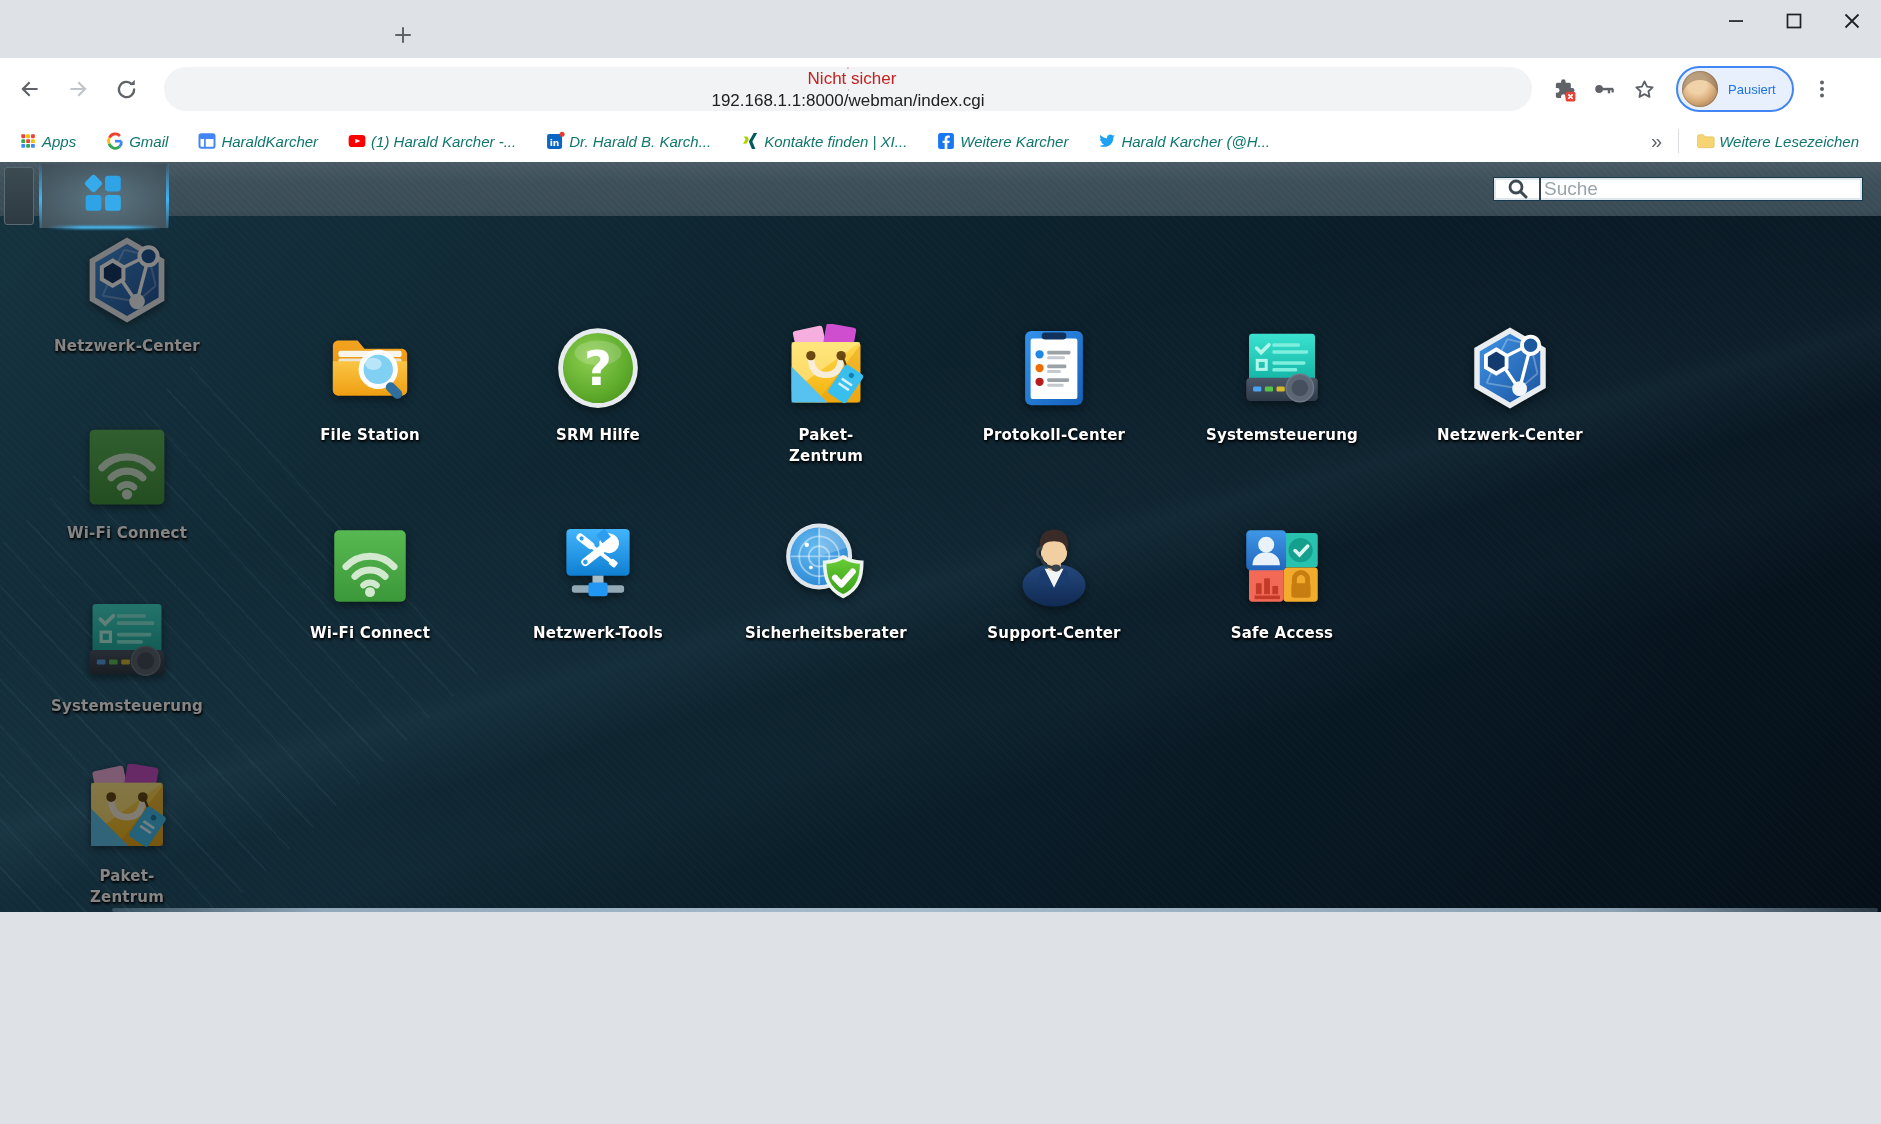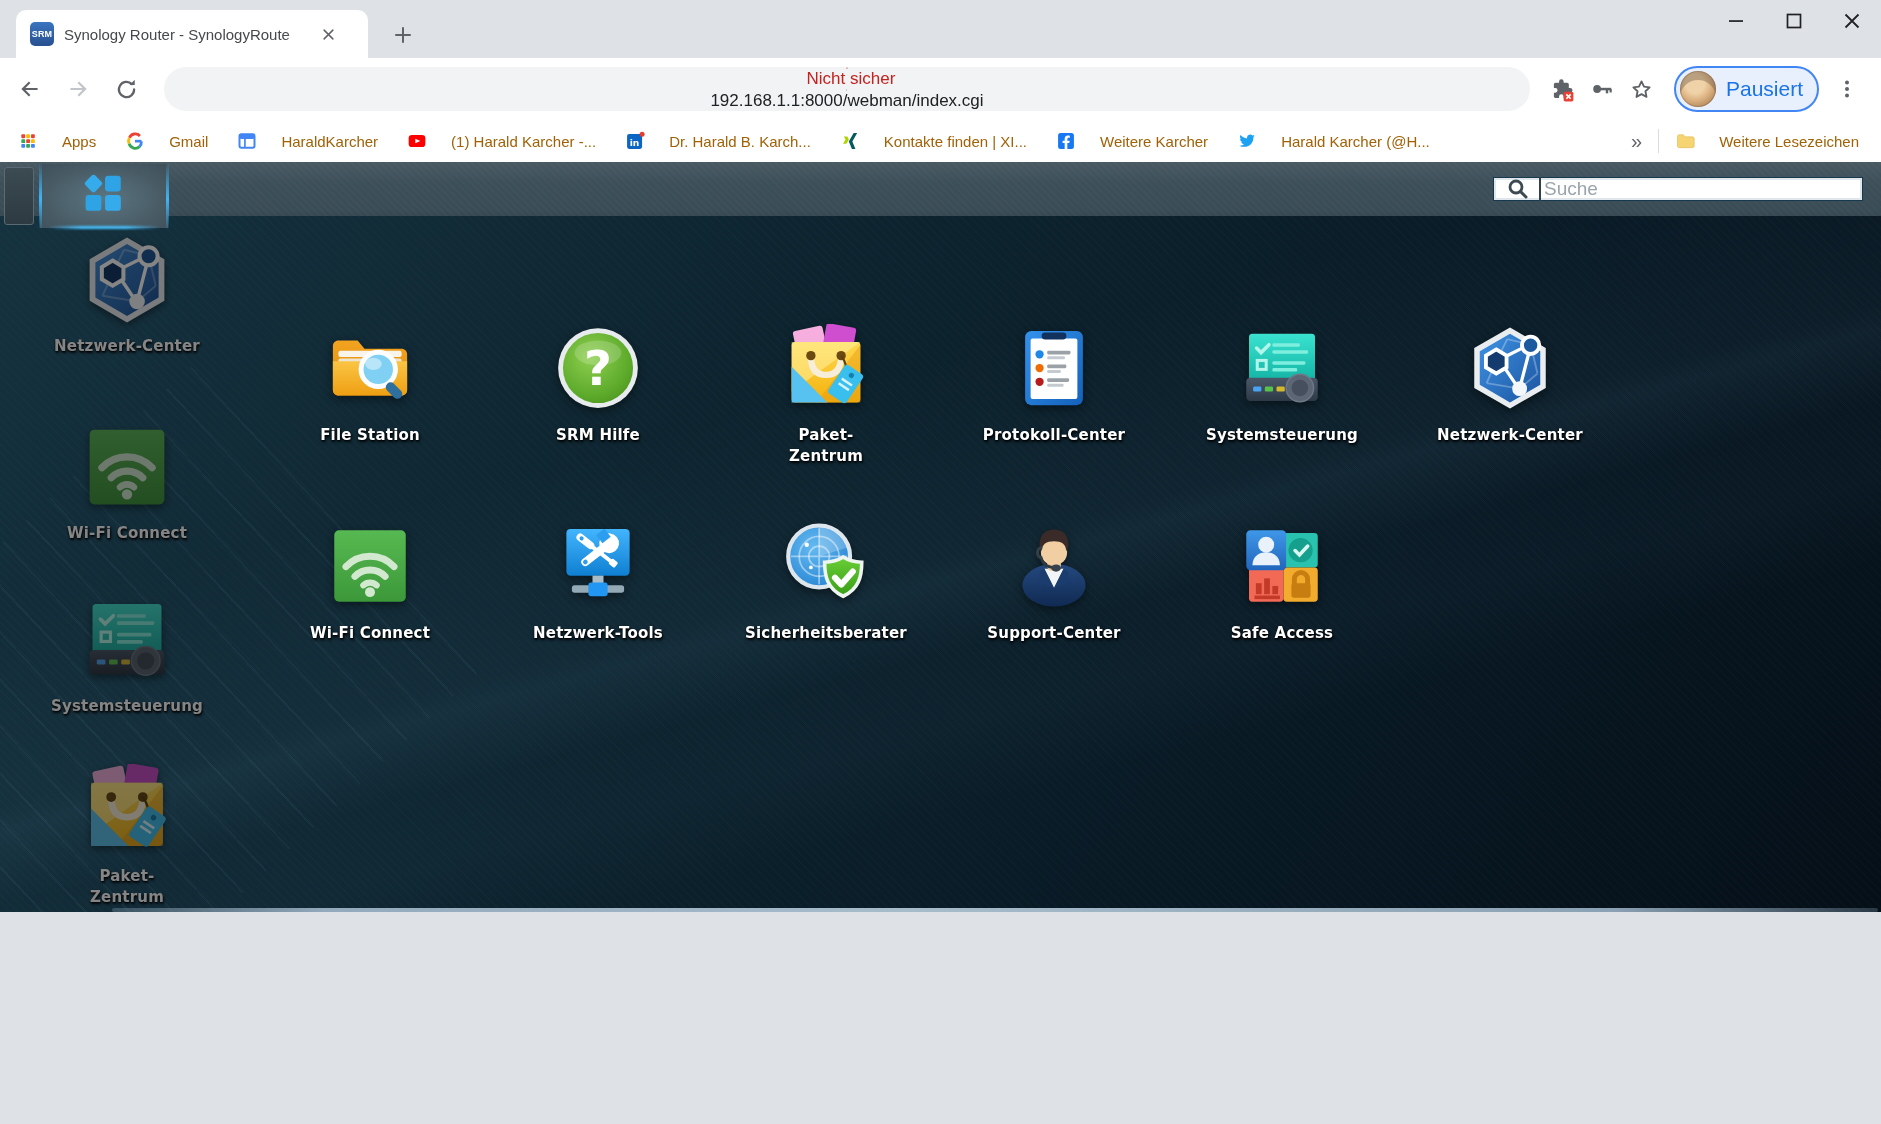--- a/index.html
+++ b/index.html
@@ -29,28 +29,28 @@
              display:flex; align-items:center; padding:0 16px;flex-direction:column; }
   .warn-label { margin-left:8px; font-size:17px; color:#c5221f; }
   .omni-div { width:1px; height:24px; background:#c8cbcf; margin:0 14px; }
   .url-text { font-size:17px; color:#202124; }
   .omni-right { display:flex; align-items:center; margin-left:12px; }
   .profile-pill { margin-left:12px; height:46px; min-width:118px; border:2px solid #4285f4; background:#e8f0fe;
                   border-radius:24px; display:flex; align-items:center; padding:0 14px 0 4px; }
   .avatar { width:36px; height:36px; border-radius:50%;
             background:radial-gradient(circle at 42% 36%, #f0d2a8 0 30%, #d9ae7d 55%, #a87f55 85%, #8a6848);
             box-shadow:inset 0 9px 0 rgba(90,70,55,.35), inset 0 0 0 1px rgba(0,0,0,.15); }
-  .profile-label { margin-left:10px; font-size:21px; color:#1a73e8; }
+  .profile-label { margin-left:10px; font-size:13px; color:#1a73e8; }
   .menu-dots { margin:0 14px 0 8px; }
 
   
   .bookmarks { position:absolute; left:0; top:120px; width:100%; height:42px; background:#fff;
                display:flex; align-items:center; padding:0 18px; }
   .bookmark { display:flex; align-items:center; margin-right:29px; flex:0 0 auto; }
-  .bookmark .bm-label { margin-left:24px; font-size:15px; color:#a16207; white-space:nowrap; }
+  .bookmark .bm-label { margin-left:4px; font-size:15px; color:#0f766e; white-space:nowrap;font-style:italic; }
   .bm-icon { width:20px; height:20px; display:flex; }
   .bm-right { margin-left:auto; display:flex; align-items:center; }
   .bm-overflow { font-size:20px; color:#5f6368; padding:0 16px; }
   .bm-divider { width:1px; height:24px; background:#dadce0; margin-right:16px; }
 
   
   .srmbar { position:absolute; left:0; top:162px; width:100%; height:68px;
             background:linear-gradient(180deg,#495a63,#3d4f59 30%,#3a4c56 70%,#2e3e47);
             }
   .srmbar::after { content:""; position:absolute; inset:0;
@@ -102,31 +102,20 @@
   .app-label { margin-top:13px; font-family:"DejaVu Sans","Liberation Sans",sans-serif; font-weight:bold;
                font-size:15px; color:#fff; text-align:center; white-space:pre-line; line-height:1.4;
                text-shadow:0 1px 2px #000, 1px 2px 3px rgba(0,0,0,.85); letter-spacing:.2px; }
 </style>
 </head>
 <body>
 
 <div id="window">
 
   <div class="tabstrip">
-    <div class="tab">
-      <div class="favicon">
-          <span>SRM</span>
-        </div>
-      <div class="tab-title">Synology Router - SynologyRoute</div>
-      <div class="tab-close">
-        <svg width="15" height="15" viewBox="0 0 24 24">
-            <path d="M5 5 L19 19 M19 5 L5 19" stroke="#5f6368" stroke-width="2.4" stroke-linecap="round"></path>
-          </svg>
-      </div>
-    </div>
     <div class="newtab">
       <svg width="24" height="24" viewBox="0 0 24 24">
           <path d="M12 5v14M5 12h14" stroke="#5f6368" stroke-width="2" stroke-linecap="round"></path>
         </svg>
     </div>
     <div class="wincontrols">
       <div class="winbtn">
         <svg width="24" height="24" viewBox="0 0 24 24">
             <rect x="5" y="11.2" width="14" height="1.7" fill="#202124"></rect>
           </svg>

